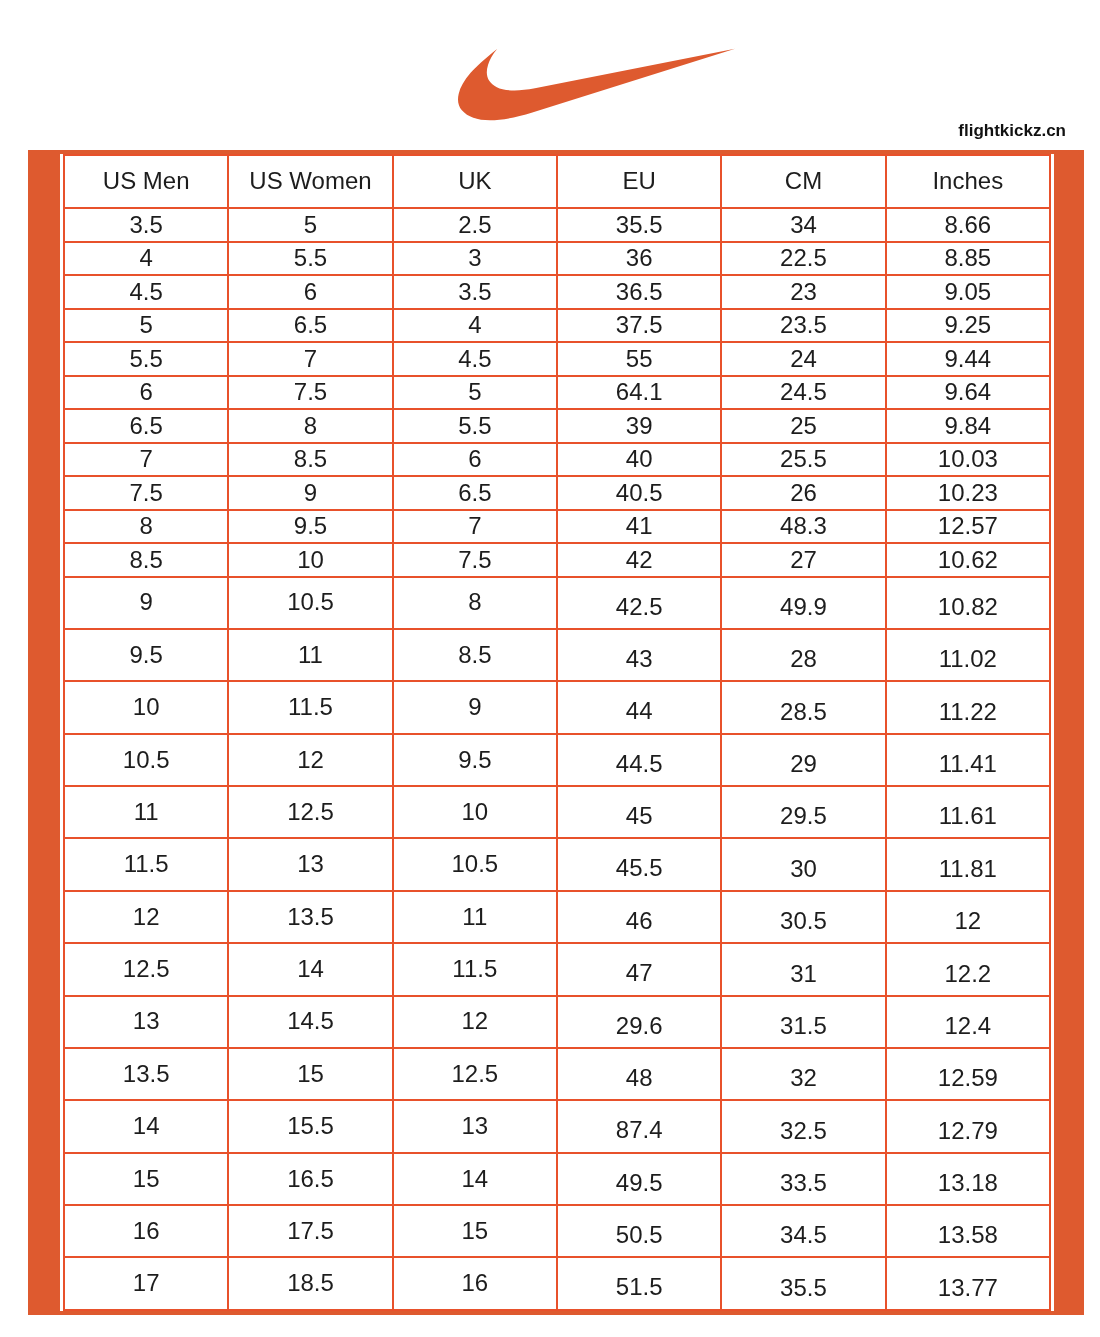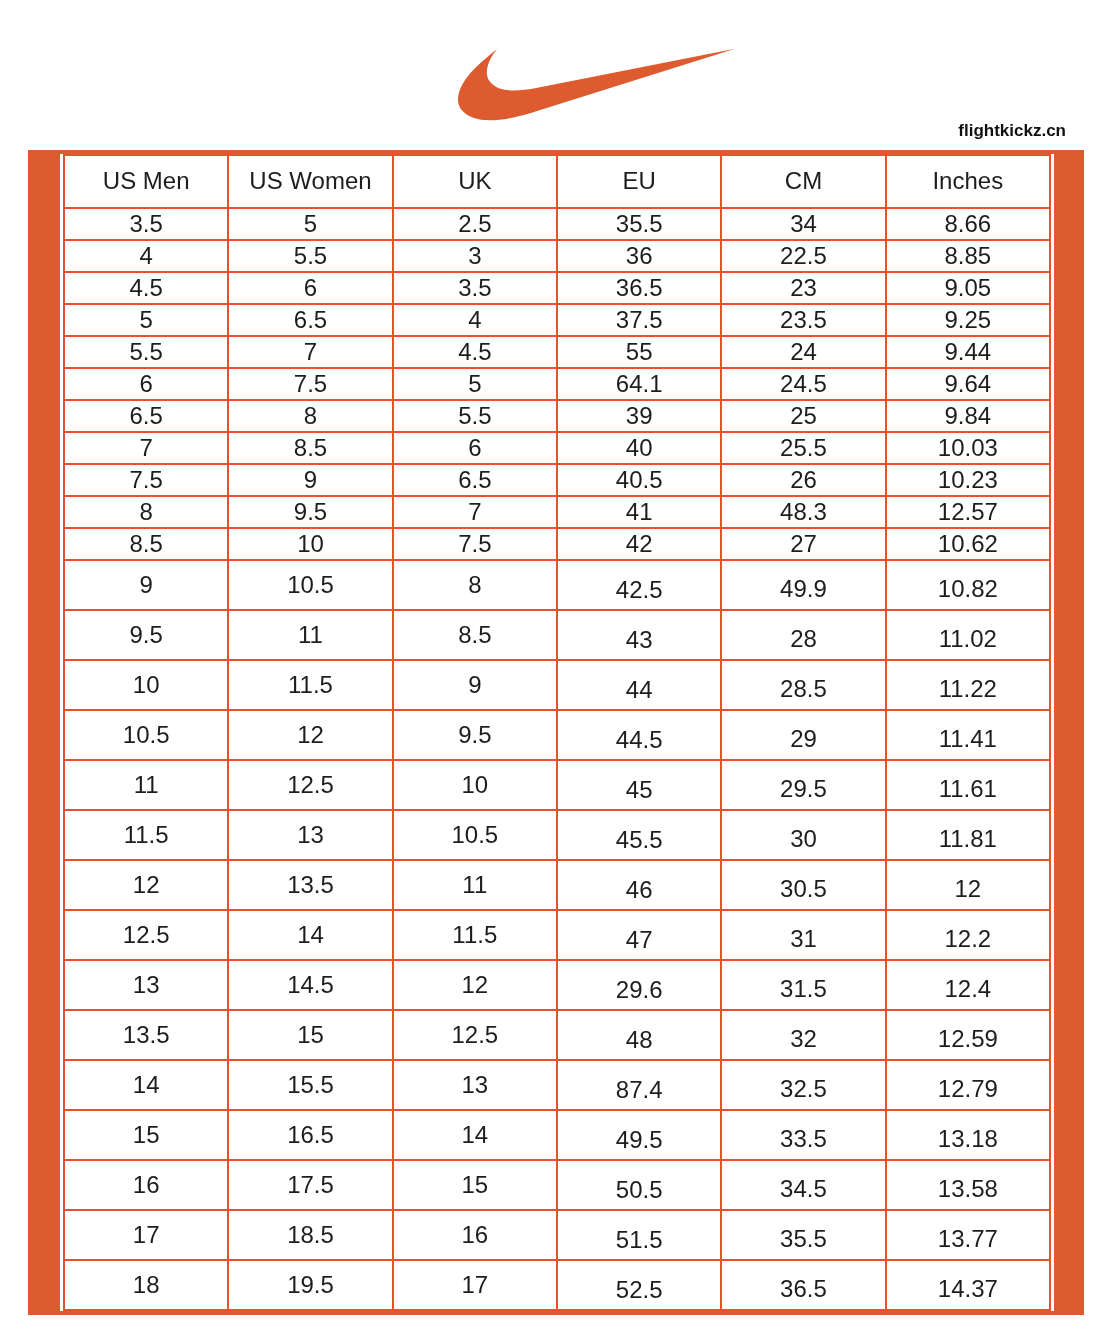--- a/index.html
+++ b/index.html
@@ -290,27 +290,19 @@
               <td class="low">13.58</td>
             </tr>
             <tr>
               <td>17</td>
               <td>18.5</td>
               <td>16</td>
               <td class="raise">51.5</td>
               <td class="low">35.5</td>
               <td class="low">13.77</td>
             </tr>
-            <tr>
-              <td>18</td>
-              <td>19.5</td>
-              <td>17</td>
-              <td class="raise">52.5</td>
-              <td class="low">36.5</td>
-              <td class="low">14.37</td>
-            </tr>
           </tbody>
       </table>
     </div>
     <div class="side-bar right"></div>
   </div>
 
 </div>
 
 </body></html>

